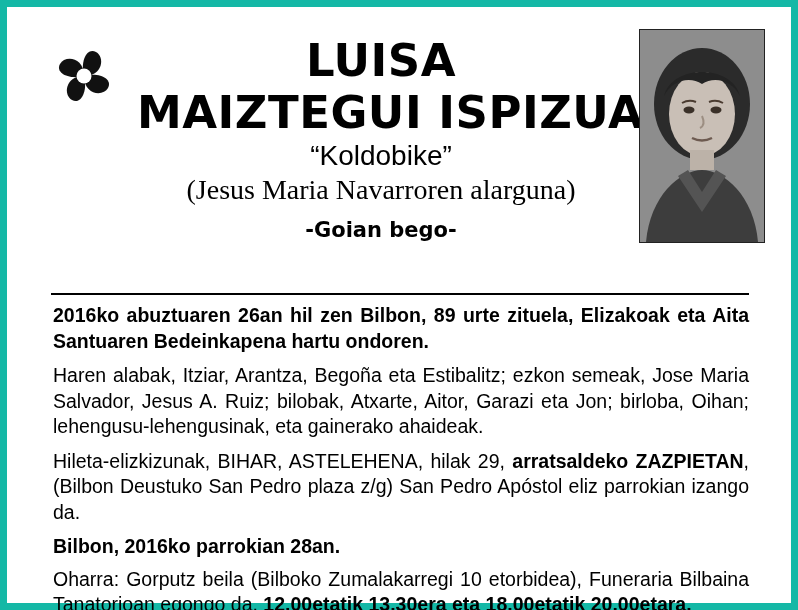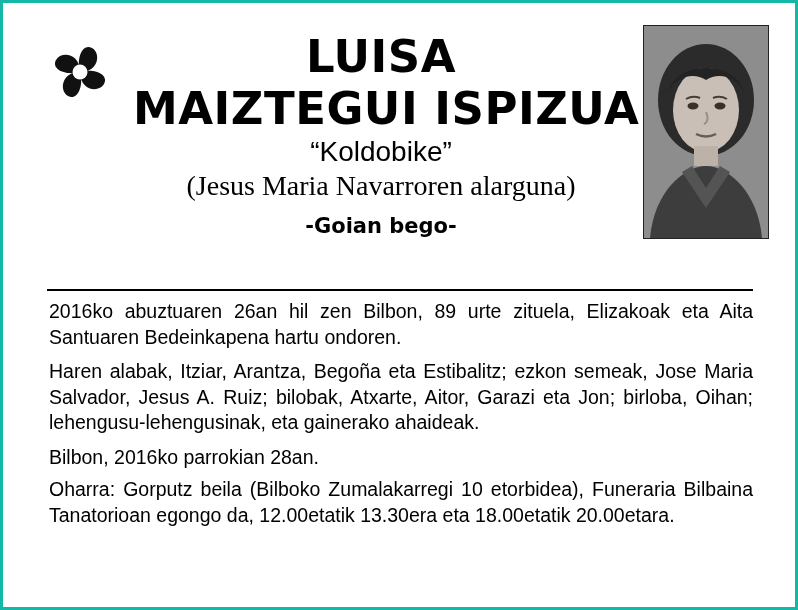--- a/index.html
+++ b/index.html
@@ -12,21 +12,21 @@
     height: 610px;
     font-family: "Liberation Sans", sans-serif;
     color: #000000;
     overflow: hidden;
   }
   .notice {
     position: relative;
     width: 798px;
     height: 610px;
     box-sizing: border-box;
-    border: 3px solid #14b8a6;
+    border: 7px solid #14b8a6;
     background: #ffffff;
   }
   
   .header {
     position: relative;
     height: 270px;
   }
   .logo {
     position: absolute;
     left: 34px;
@@ -96,21 +96,21 @@
     right: 42px;
     top: 296px;
   }
   .para {
     font-size: 19.5px;
     line-height: 25.5px;
     margin: 0 0 9px 0;
     text-align: justify;
   }
   .para.bold, .b {
-    font-weight: normal;
+    font-weight: bold;
   }
   .para.tight { margin-bottom: 7px; }
   .para:last-child { margin-bottom: 0; }
 </style>
 </head>
 <body>
 
 <div class="notice">
 
   <div class="header">
@@ -160,19 +160,22 @@
         <path d="M48 140 L62 162 L76 140 L86 146 L62 182 L38 146 Z" fill="#545454"></path>
       </svg>
     </div>
   </div>
 
   <div class="divider"></div>
 
   <div class="body">
     <p class="para bold">2016ko abuztuaren 26an hil zen Bilbon, 89 urte zituela, Elizakoak eta Aita Santuaren Bedeinkapena hartu ondoren.</p>
     <p class="para">Haren alabak, Itziar, Arantza, Begoña eta Estibalitz; ezkon semeak, Jose Maria Salvador, Jesus A. Ruiz; bilobak, Atxarte, Aitor, Garazi eta Jon; birloba, Oihan; lehengusu-lehengusinak, eta gainerako ahaideak.</p>
+    <p class="para">
+      <span>Hileta-elizkizunak, BIHAR, ASTELEHENA, hilak 29, </span><span class="b">arratsaldeko ZAZPIETAN</span><span>, (Bilbon Deustuko San Pedro plaza z/g) San Pedro Apóstol eliz parrokian izango da.</span>
+    </p>
     <p class="para bold tight">Bilbon, 2016ko parrokian 28an.</p>
     <p class="para">
       <span>Oharra: Gorputz beila (Bilboko Zumalakarregi 10 etorbidea), Funeraria Bilbaina Tanatorioan egongo da, </span><span class="b">12.00etatik 13.30era eta 18.00etatik 20.00etara.</span>
     </p>
   </div>
 
 </div>
 
 </body></html>

